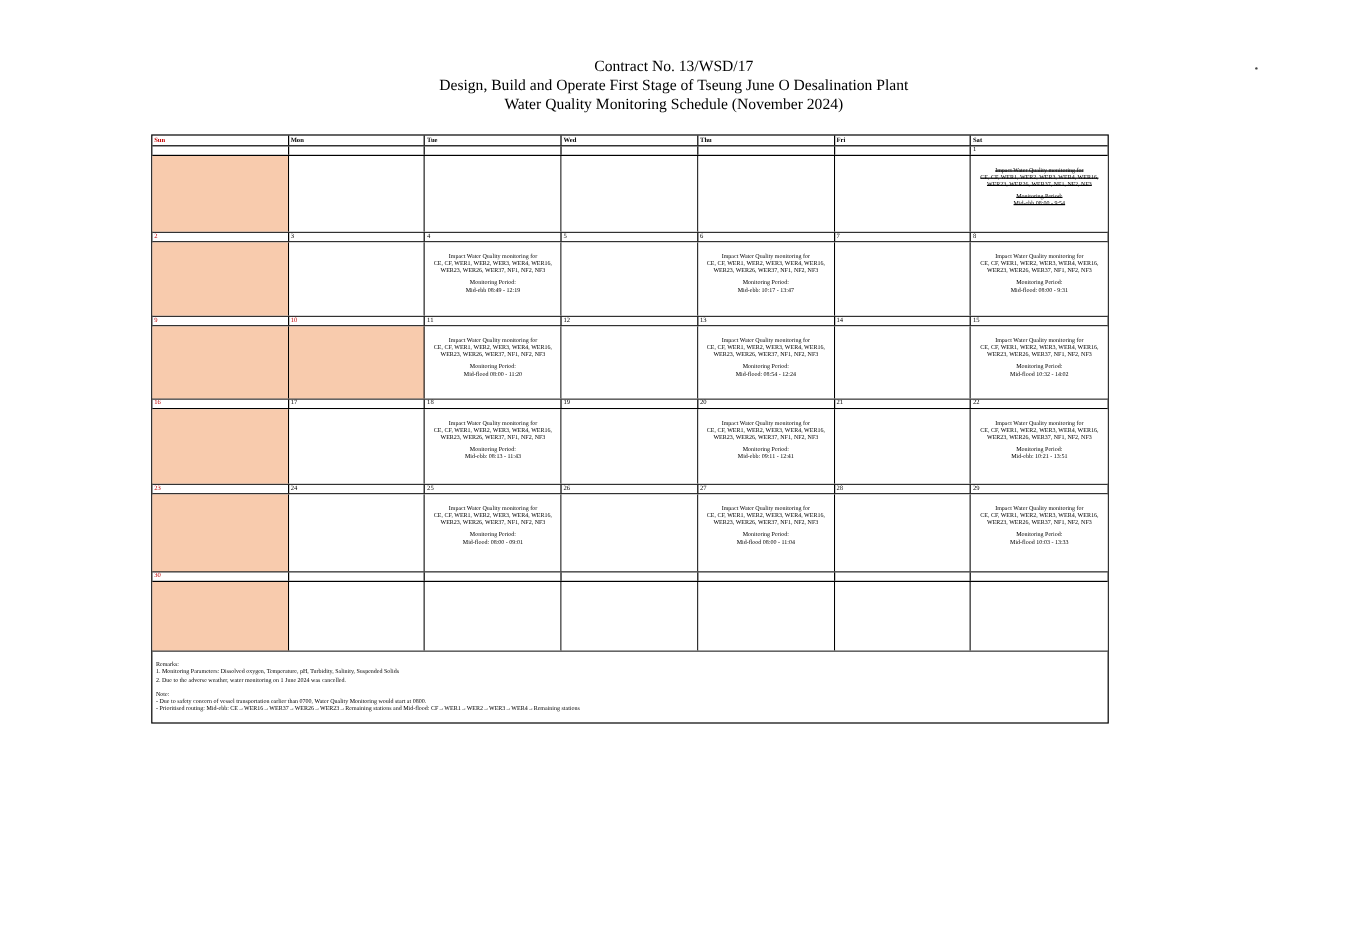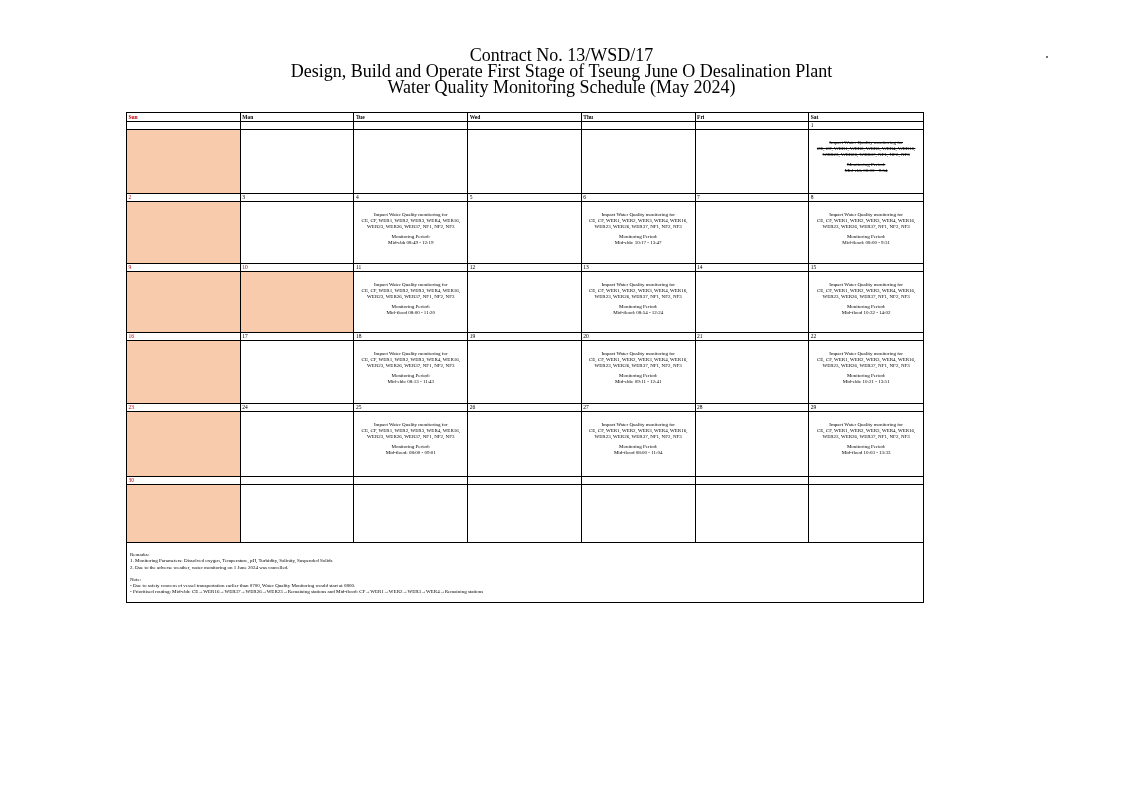--- a/index.html
+++ b/index.html
@@ -2,21 +2,21 @@
 <html style="--weekend-highlight: #F8CBAD; --holiday-red: #C00000;"><head>
 <meta charset="utf-8">
 <style>
   * { margin:0; padding:0; box-sizing:border-box; }
   html,body { width:1123px; height:793px; background:#fff; overflow:hidden;
               font-family:"Liberation Serif", serif; color:#000;
               -webkit-text-size-adjust:none; }
   .page { position:relative; width:1123px; height:793px; }
 
   .titles { position:absolute; top:47px; left:0; width:1123px;
-            text-align:center; font-size:18px; line-height:16px; }
+            text-align:center; font-size:13px; line-height:16px; }
 
   .stray-mark { position:absolute; left:1046px; top:56px; width:2px; height:2px;
                 background:#444; border-radius:1px; }
 
   .cal { position:absolute; left:126px; top:112px; width:798px;
          border:1.5px solid #000; background:#fff; }
   .row { display:grid; grid-template-columns:repeat(7,1fr); }
   .cell { border-right:1px solid #000; overflow:hidden; }
   .cell:last-child { border-right:0; }
 
@@ -42,21 +42,21 @@
   .remarks .spacer { height:6px; }
 </style>
 </head>
 <body>
 
 <div class="page">
 
   <div class="titles">
     <div>Contract No. 13/WSD/17</div>
     <div>Design, Build and Operate First Stage of Tseung June O Desalination Plant</div>
-    <div>Water Quality Monitoring Schedule (May 2024)</div>
+    <div>Water Quality Monitoring Schedule (November 2024)</div>
   </div>
 
   <div class="stray-mark"></div>
 
   <div class="cal">
     <div class="row header-row">
       <div class="cell header-cell">Sun</div>
       <div class="cell header-cell">Mon</div>
       <div class="cell header-cell">Tue</div>
       <div class="cell header-cell">Wed</div>

